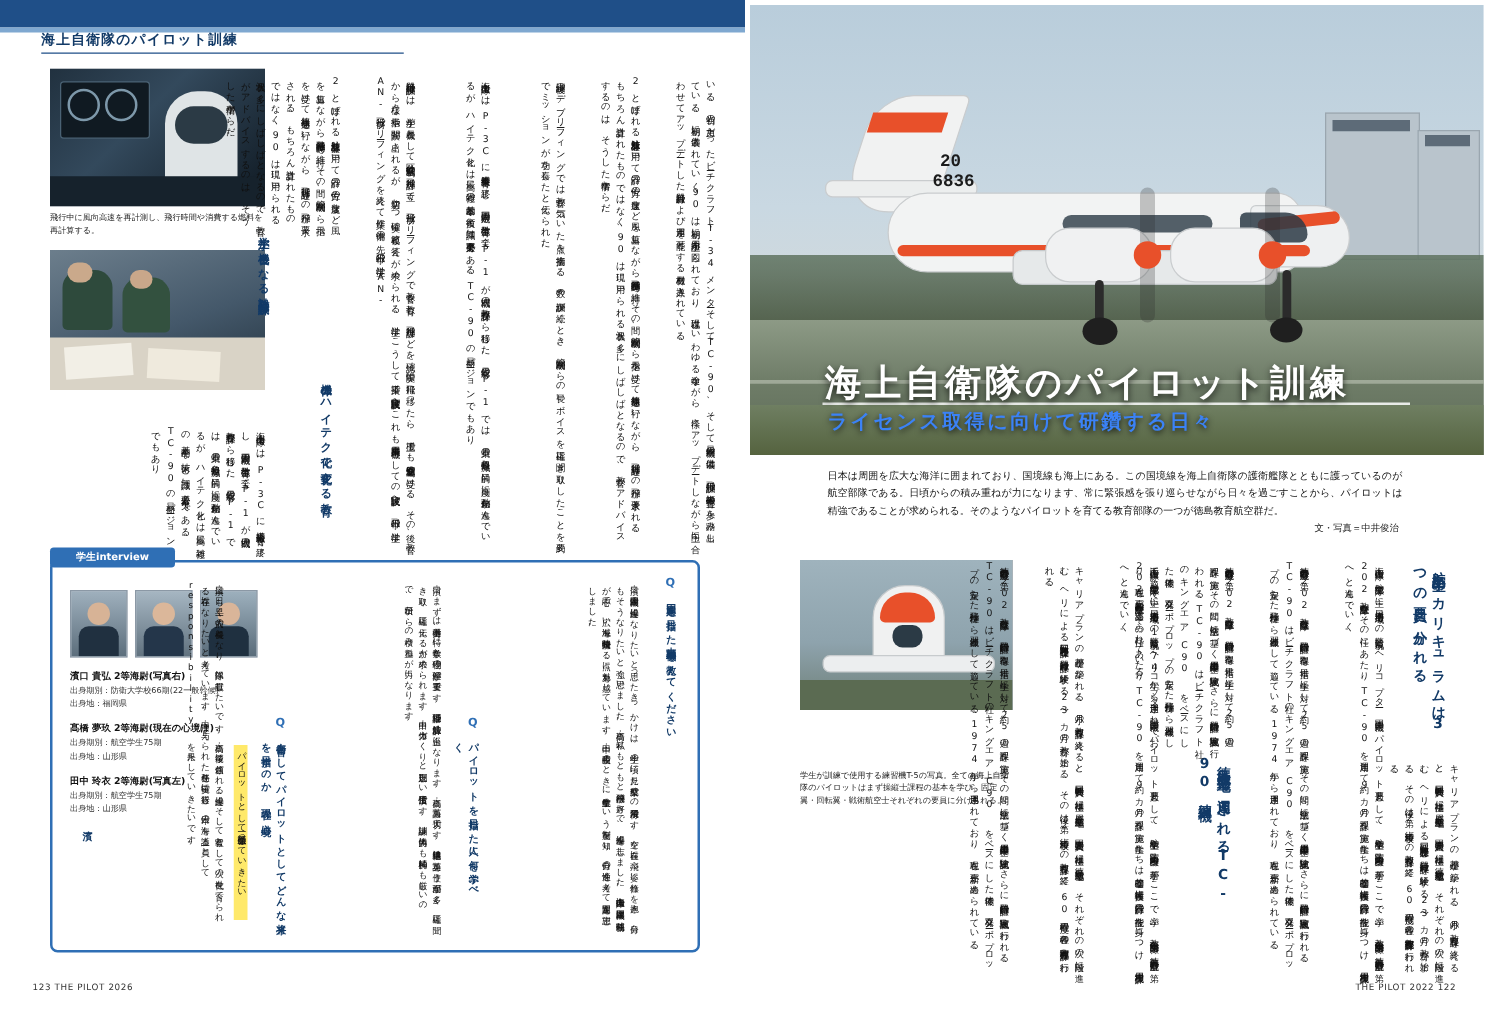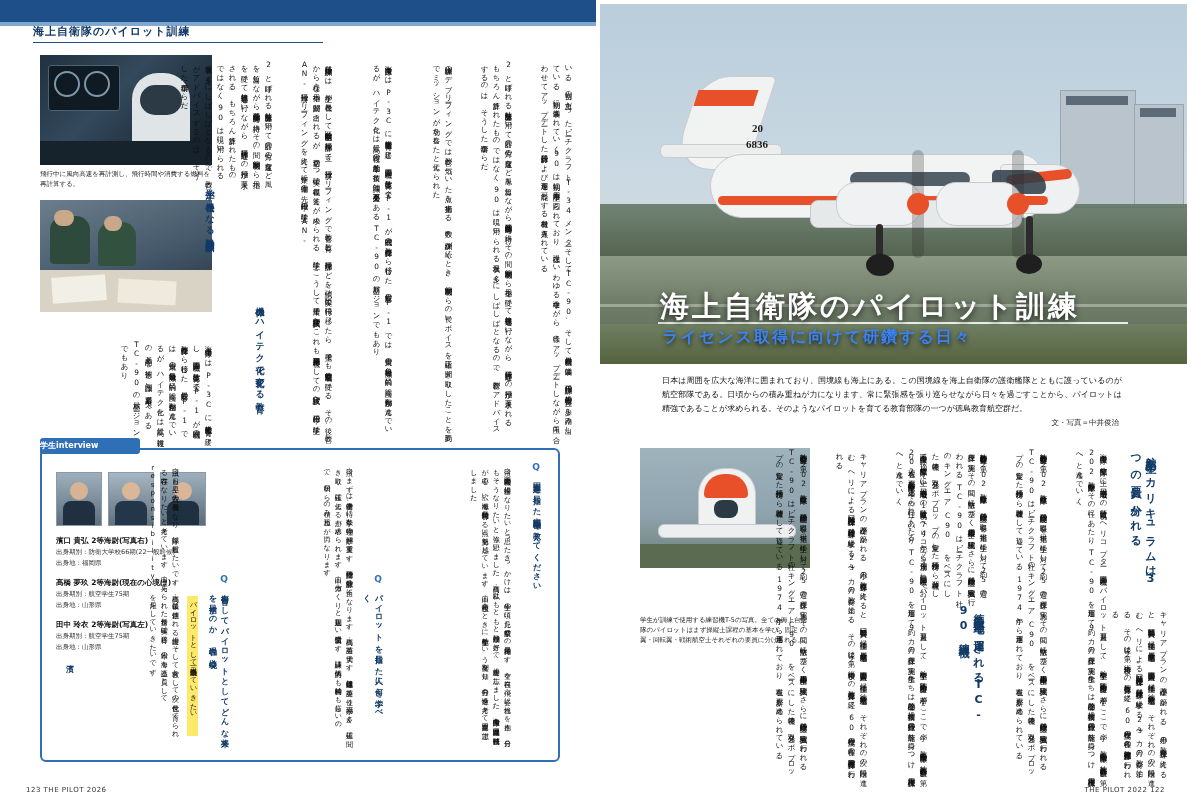--- a/index.html
+++ b/index.html
@@ -44,21 +44,21 @@
     font-size:9px;font-weight:bold;color:#123a67;position:absolute;letter-spacing:1px;
   }
 
   
   .interview{
     position:absolute;left:40px;top:448px;width:516px;height:310px;
     border:2px solid #2f6fb5;border-radius:6px;background:#ffffff;
   }
   .interview-tab{
     position:absolute;left:-2px;top:-12px;width:100px;height:16px;background:#2f6fb5;color:#fff;
-    font-size:8px;font-weight:bold;line-height:16px;border-radius:3px;
+    font-size:8px;font-weight:bold;line-height:16px;text-align:center;border-radius:3px;
   }
   .portrait{position:absolute;width:44px;height:52px;background:#b9c3cc;border:1px solid #8b98a5;overflow:hidden;}
   .pname{position:absolute;font-size:7.5px;color:#111;font-weight:bold;}
   .porigin{position:absolute;font-size:6.5px;color:#333;}
   .qmark{
     position:absolute;font-size:9px;font-weight:bold;color:#2f6fb5;
   }
   .qtext{
     writing-mode:vertical-rl;text-orientation:upright;position:absolute;
     font-size:8px;font-weight:bold;color:#123a67;line-height:1.5;letter-spacing:1px;
@@ -89,21 +89,21 @@
   .tail{position:absolute;left:86px;top:72px;width:74px;height:92px;background:#f1f2f2;border-radius:30px 6px 0 40px;border:1px solid #c9ccce;transform:skewX(-18deg);}
   .tailband{position:absolute;left:96px;top:86px;width:60px;height:16px;background:#e8502a;transform:skewX(-18deg);}
   .stab{position:absolute;left:60px;top:140px;width:120px;height:12px;background:#eceeee;border:1px solid #c9ccce;border-radius:6px;}
   .wing{position:absolute;left:210px;top:196px;width:210px;height:26px;background:#e6e9ea;border-radius:8px;border:1px solid #c5c9cb;}
   .engine{position:absolute;top:178px;width:84px;height:42px;background:#f0f1f2;border-radius:20px;border:1px solid #c9ccce;}
   .prop{position:absolute;width:12px;height:108px;background:rgba(40,40,40,.25);border-radius:6px;}
   .spinner{position:absolute;width:22px;height:22px;background:#e8502a;border-radius:50%;}
   .redstripe{position:absolute;background:#e8502a;}
   .gear{position:absolute;background:#2b2b2b;border-radius:4px;}
   .wheel{position:absolute;background:#1f1f1f;border-radius:50%;}
-  .acnum{position:absolute;font-size:11px;font-weight:bold;color:#1b1b1b;font-family:Liberation Serif, serif;}
+  .acnum{position:absolute;font-size:14px;font-weight:bold;color:#1b1b1b;font-family:Liberation Mono, monospace;}
 
   .hero-title{
     position:absolute;left:60px;top:283px;color:#fff;font-size:29px;font-weight:bold;
     letter-spacing:3px;text-shadow:0 2px 6px rgba(0,0,0,.75);
   }
   .hero-sub{
     position:absolute;left:62px;top:323px;color:#3b82f6;font-size:16px;font-weight:bold;
     letter-spacing:2px;text-shadow:0 2px 5px rgba(0,0,0,.8);
   }
   .hero-underline{position:absolute;left:58px;top:318px;width:470px;height:2px;background:rgba(255,255,255,.85);}

